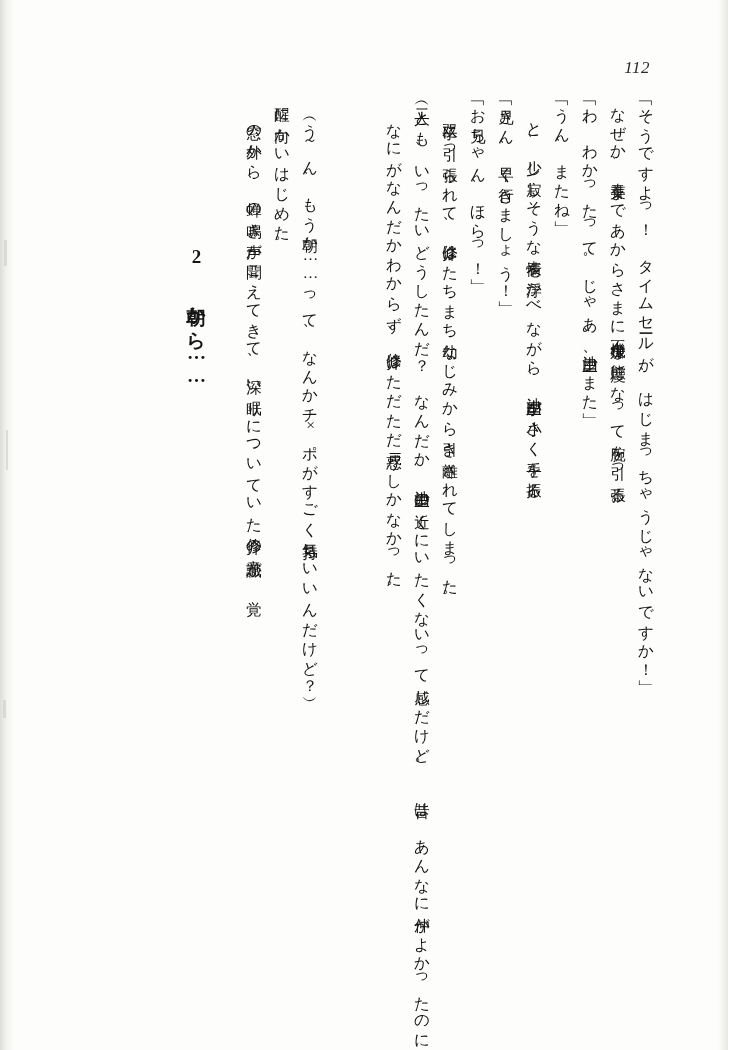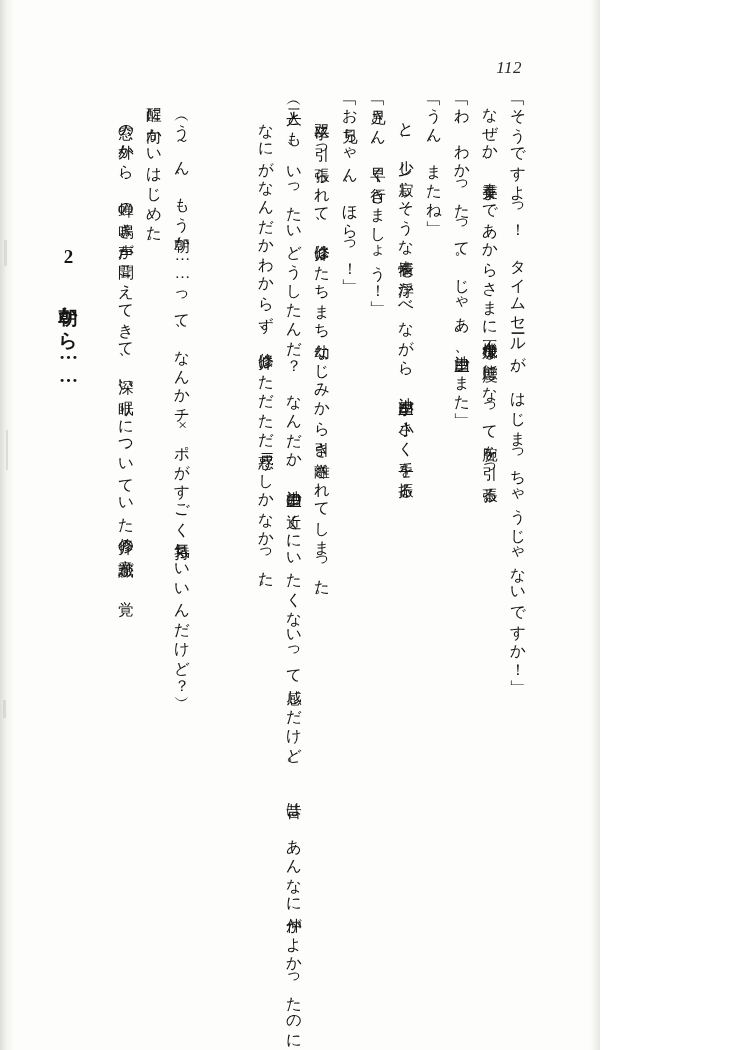--- a/index.html
+++ b/index.html
@@ -10,23 +10,24 @@
   body {
     width: 732px;
     height: 1050px;
     overflow: hidden;
     font-family: "Liberation Serif", "DejaVu Serif", serif;
     color: #1a1a1a;
   }
 
   .page {
     position: relative;
-    width: 600px;
+    width: 688px;
     height: 1050px;
     background: #fdfdfb;
+    padding-left: 40px;
   }
 
   
   .scan-edge-left {
     position: absolute;
     left: 0;
     top: 0;
     width: 14px;
     height: 1050px;
     background: linear-gradient(to right, #dcdcd8 0%, #f2f2ef 45%, #fdfdfb 100%);

